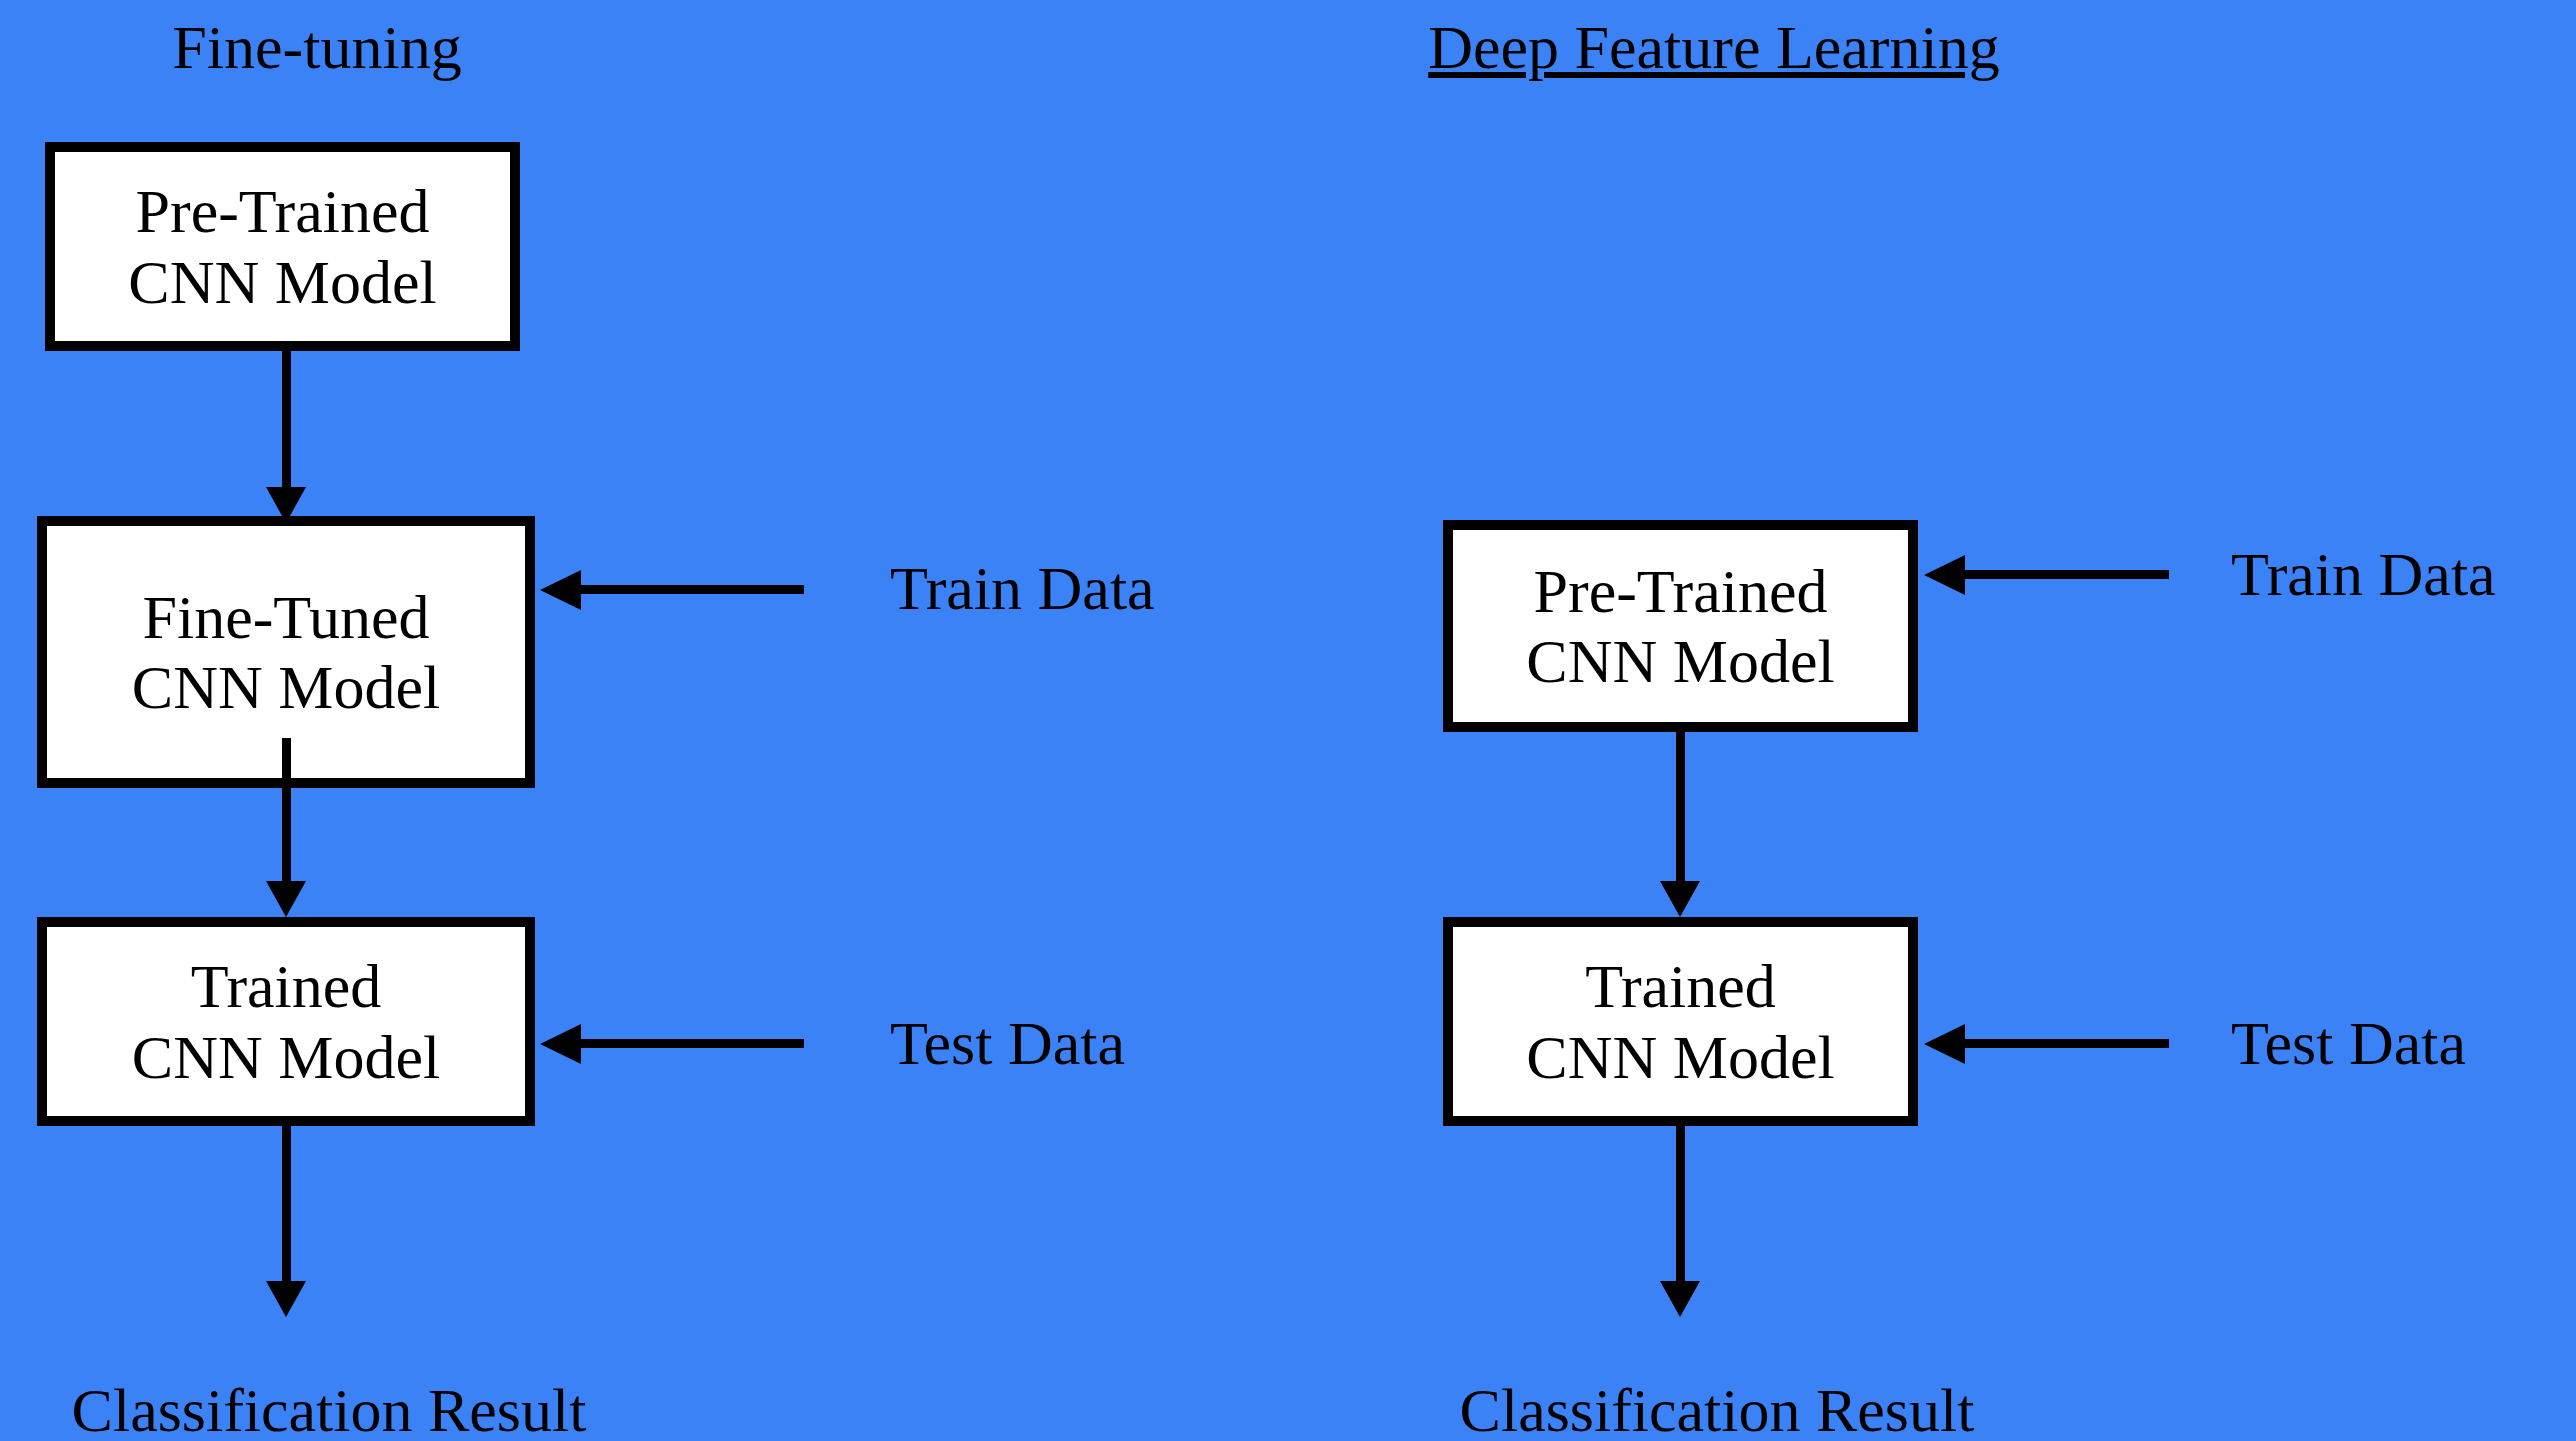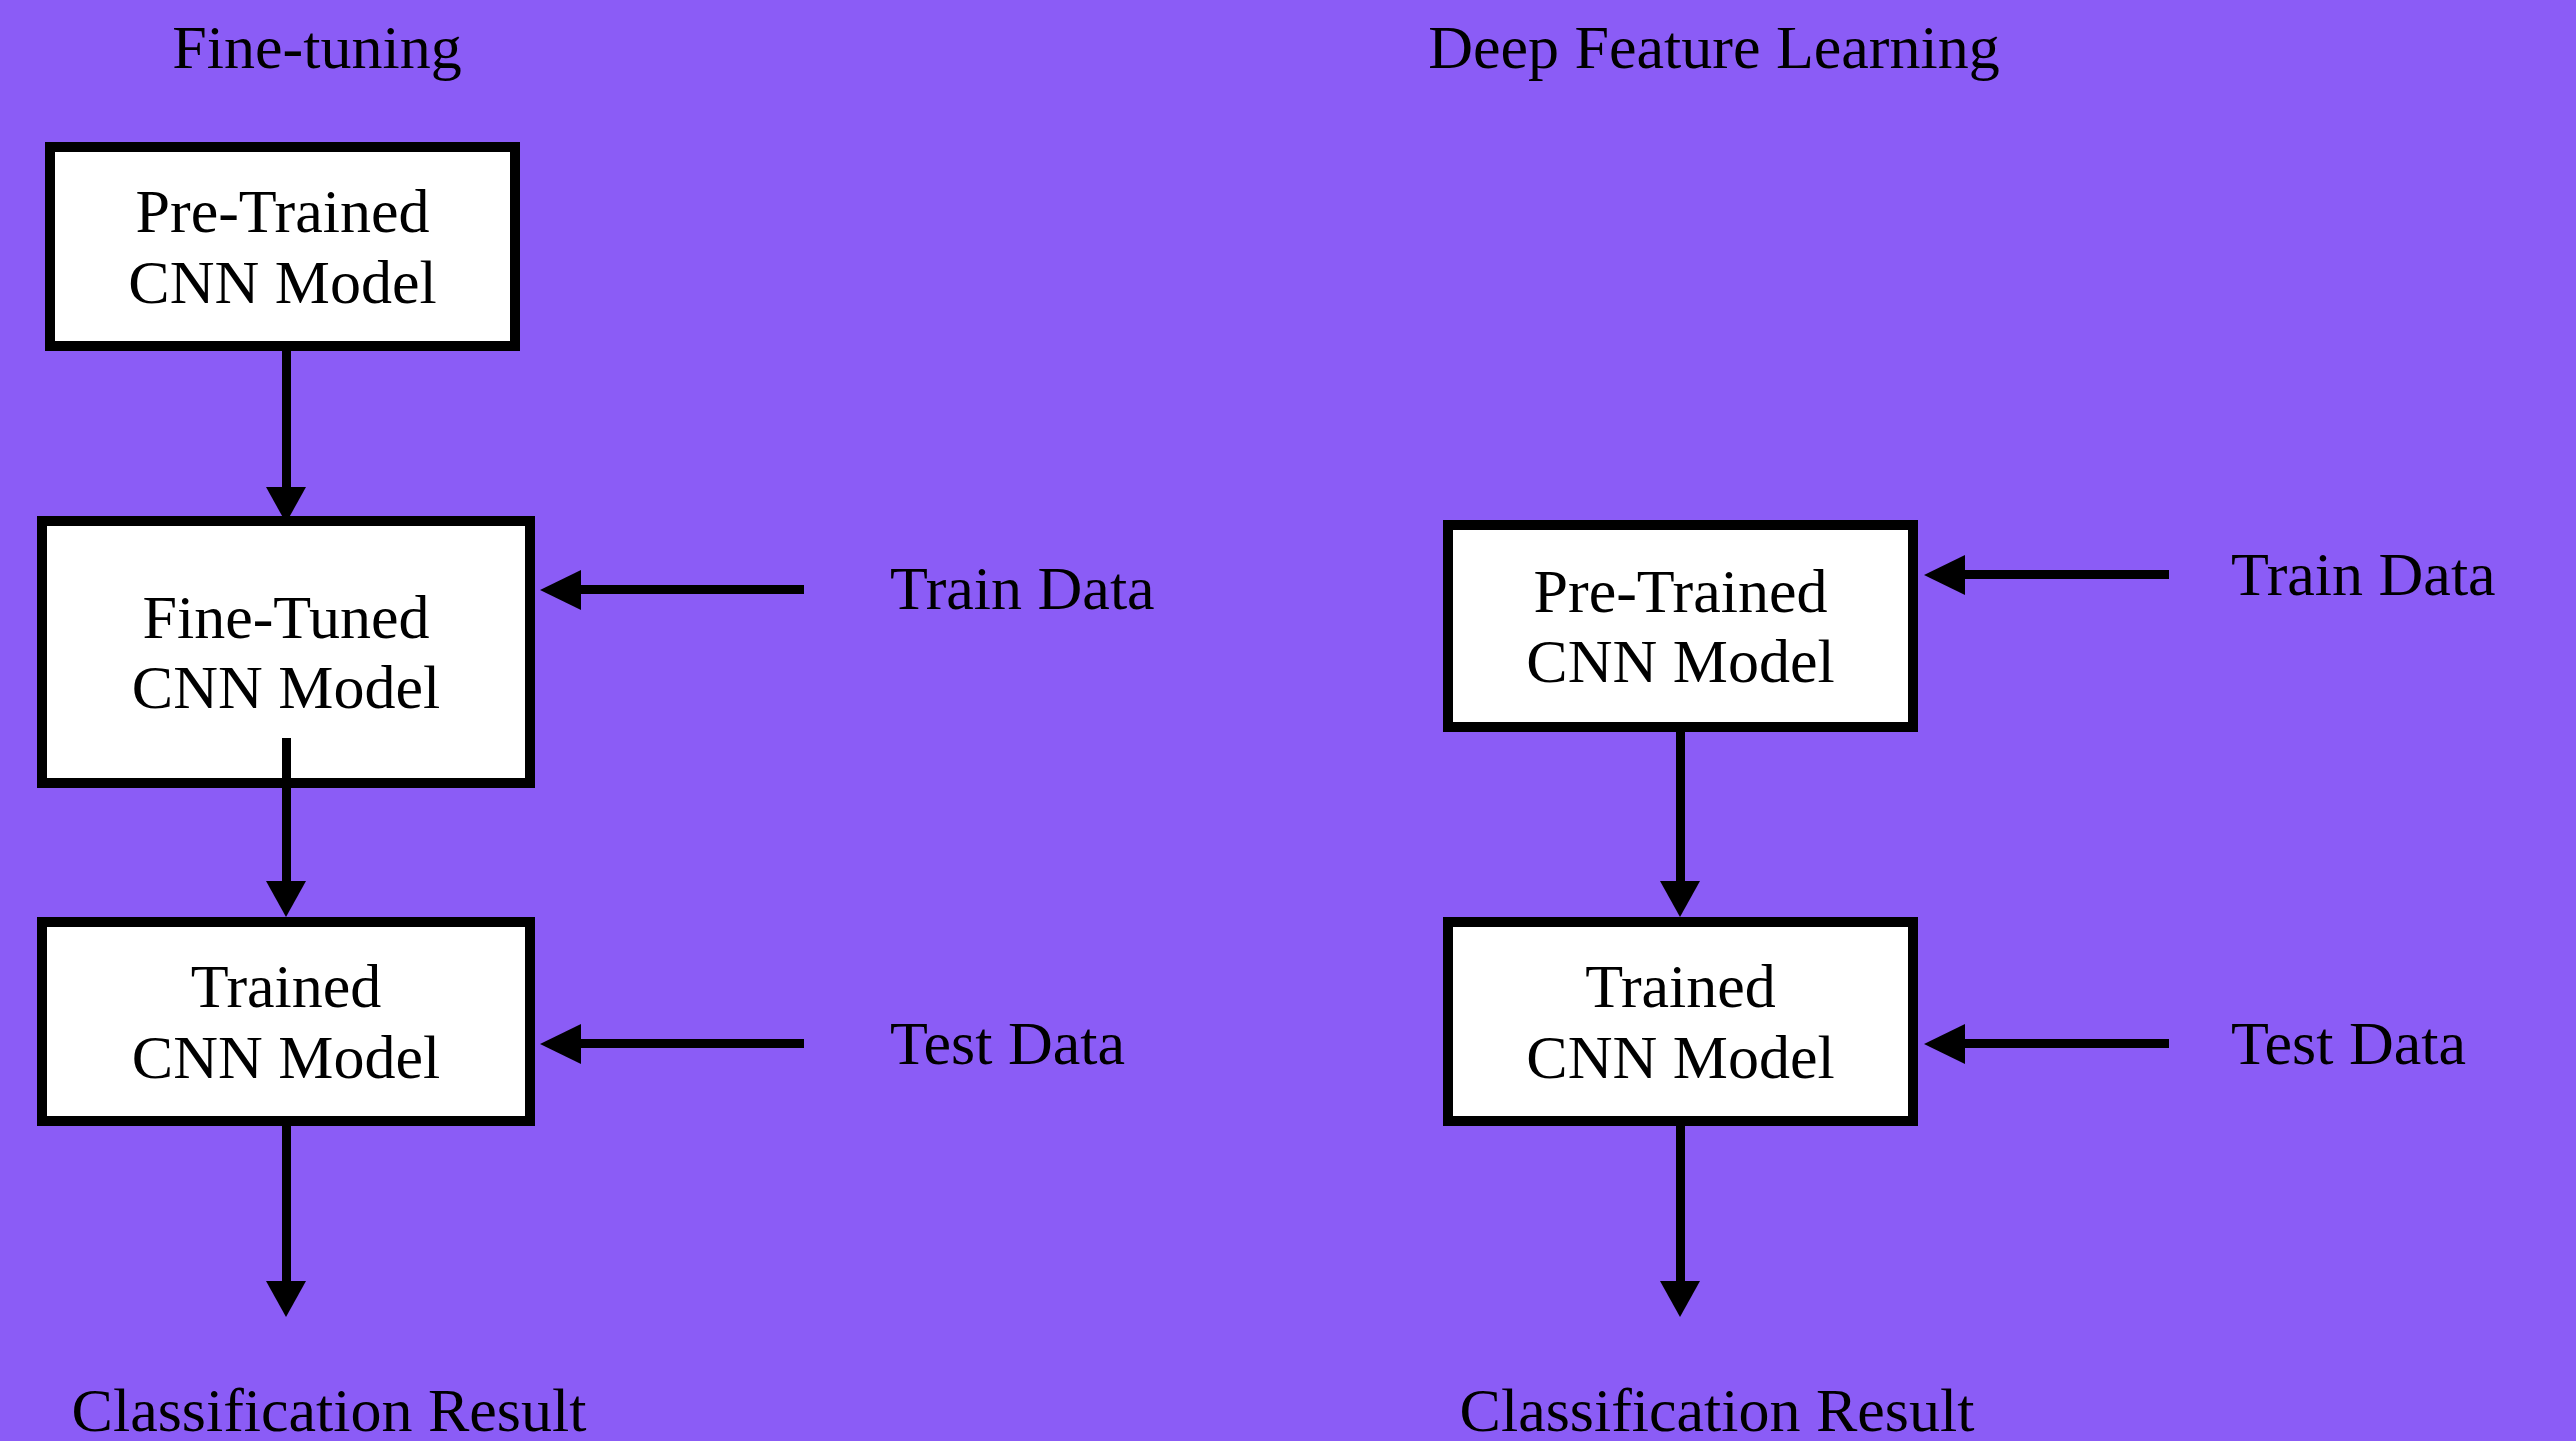--- a/index.html
+++ b/index.html
@@ -4,21 +4,21 @@
 <style>
   html, body {
     margin: 0;
     padding: 0;
     background: #ffffff;
   }
   .canvas {
     position: relative;
     width: 2576px;
     height: 1441px;
-    background: #8b5cf6;
+    background: #3b82f6;
     color: #000000;
     font-family: "Liberation Serif", "DejaVu Serif", serif;
     overflow: hidden;
   }
   .flow-title {
     position: absolute;
     transform: translateX(-50%);
     font-size: 62px;
     line-height: 1.1;
     white-space: nowrap;
@@ -120,21 +120,21 @@
   </div>
   <div class="side-label" style="left:850px; top:1008px;">Test Data</div>
 
   <div>
     <div class="vline" style="left:282px; top:1126px; height:155px;"></div>
     <div class="vhead" style="left:266px; top:1281px;"></div>
   </div>
 
   <div class="result-label" style="left:329px; top:1376px;">Classification Result</div>
 
-  <div class="flow-title" style="left:1714px; top:13.4px;">Deep Feature Learning</div>
+  <div class="flow-title" style="left:1714px; top:13.4px;text-decoration:underline;">Deep Feature Learning</div>
 
   <div class="pbox" style="left:1443px; top:520px; width:475px; height:212px;">
     <span>Pre-Trained</span>
     <span>CNN Model</span>
   </div>
 
   <div>
     <div class="hline" style="left:1965px; top:570px; width:204px;"></div>
     <div class="hhead" style="left:1924px; top:555px;"></div>
   </div>

